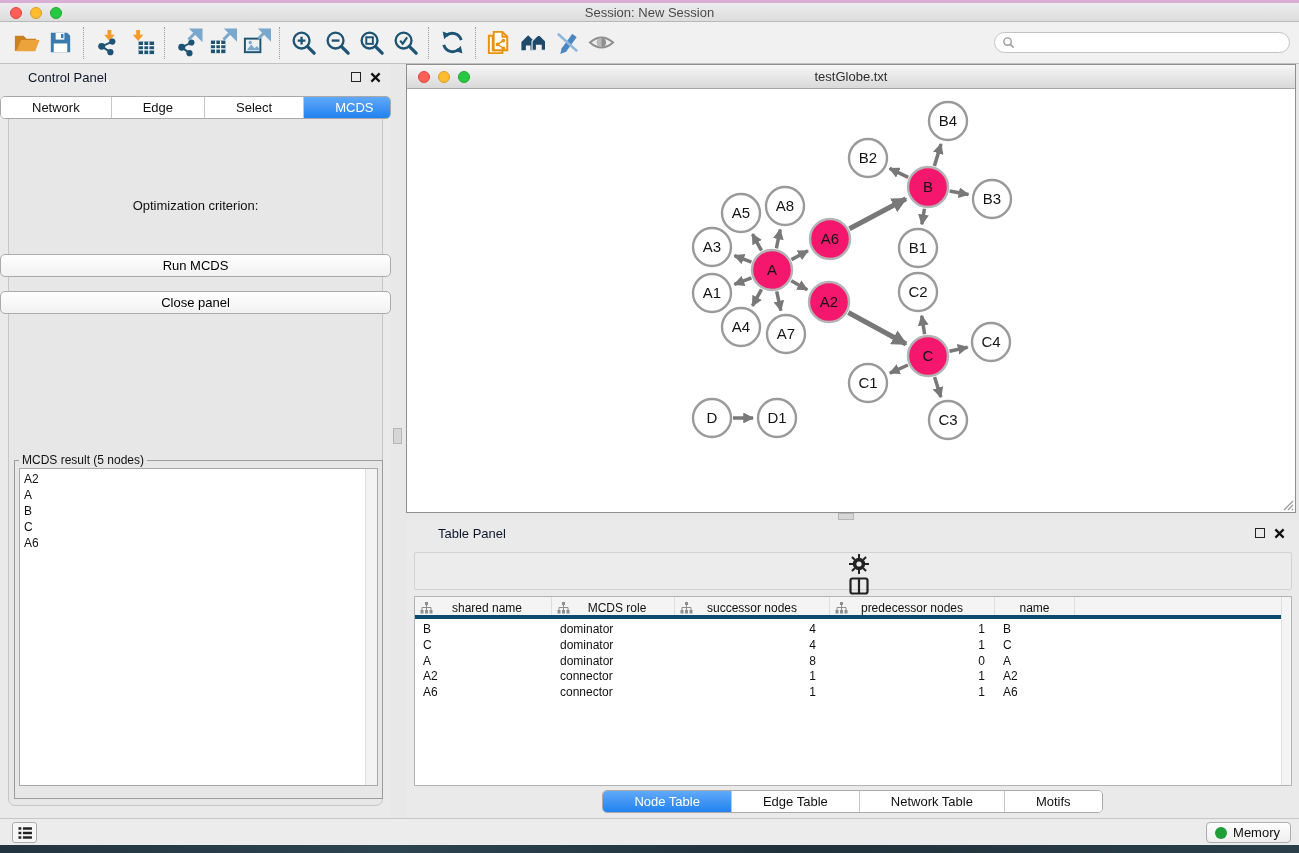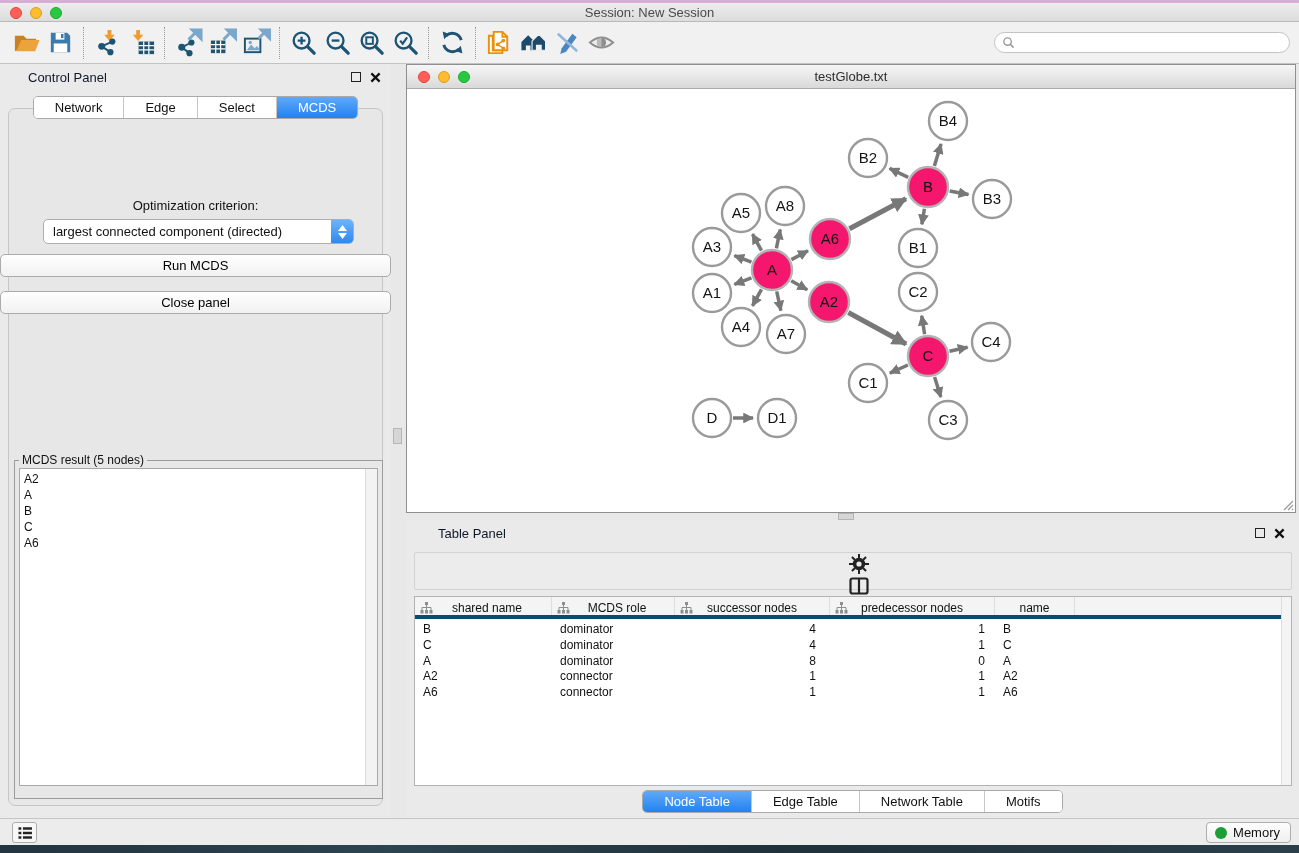--- a/index.html
+++ b/index.html
@@ -33,21 +33,21 @@
   #control { left:0; top:64px; width:391px; height:754px; background:#eaeaea; }
   .panel-head { height:26px; display:flex; align-items:center; padding:0 10px; }
   .panel-title { font-size:13px; color:#0f172a;margin-left:18px; }
   .ph-icons { margin-left:auto; display:flex; gap:9px; align-items:center; }
   .float-ic { width:10px; height:10px; border:1.6px solid #222; }
   .close-ic svg { width:11px; height:11px; display:block; }
   #ctl-pane { left:8px; top:44px; width:375px; height:698px; border:1px solid #c6c6c6;
               border-radius:7px; background:#e7e7e7; }
   .tabs-wrap { left:0; top:32px; width:391px; display:flex; justify-content:center; z-index:3; }
   .seg { display:inline-flex; border:1px solid #a9a9a9; border-radius:5px; overflow:hidden; background:#fff; }
-  .seg .sg { border:none; background:#fff; padding:3px 21px; font-size:13px; color:#111;
+  .seg .sg { border:none; background:#fff; padding:3px 31px; font-size:13px; color:#111;
              border-left:1px solid #c7c7c7; font-family:"Liberation Sans",sans-serif; }
   .seg .sg:first-child { border-left:none; }
   .seg .on { background:linear-gradient(#61a9f8,#2182f0); color:#fff; }
   #opt-label { left:0; top:134px; width:391px; text-align:center; font-size:13px; z-index:2; }
   #dropdown { left:43px; top:155px; width:311px; height:25px; background:#fff; border:1px solid #adadad;
               border-radius:5px; display:flex; align-items:center; z-index:2; }
   #dropdown .dv { flex:1; padding-left:9px; font-size:13px; }
   #dropdown .step { width:22px; height:23px; border-radius:0 4px 4px 0;
                     background:linear-gradient(#6fb3f9,#2d89f1); display:flex; flex-direction:column;
                     align-items:center; justify-content:center; gap:2px; }
@@ -301,31 +301,20 @@
   <div id="ctl-pane" class="abs"></div>
   <div class="tabs-wrap abs">
     <span class="seg">
       <button class="sg">Network</button>
       <button class="sg">Edge</button>
       <button class="sg">Select</button>
       <button class="sg on">MCDS</button>
     </span>
   </div>
   <div id="opt-label" class="abs">Optimization criterion:</div>
-  <div id="dropdown" class="abs">
-    <span class="dv">largest connected component (directed)</span>
-    <span class="step">
-      <svg width="9" height="6" viewBox="0 0 9 6">
-          <path d="M4.5 0 L9 6 H0 z" fill="#fff"></path>
-        </svg>
-      <svg width="9" height="6" viewBox="0 0 9 6">
-          <path d="M4.5 6 L0 0 H9 z" fill="#fff"></path>
-        </svg>
-    </span>
-  </div>
   <div id="btnrow" class="abs">
     <button class="pbtn">Run MCDS</button>
     <button class="pbtn">Close panel</button>
   </div>
   <fieldset id="result-fs">
     <legend>MCDS result (5 nodes)</legend>
     <div id="result-list">
       <div class="track"></div>
     <div class="rl-item">A2</div>
         <div class="rl-item">A</div>

